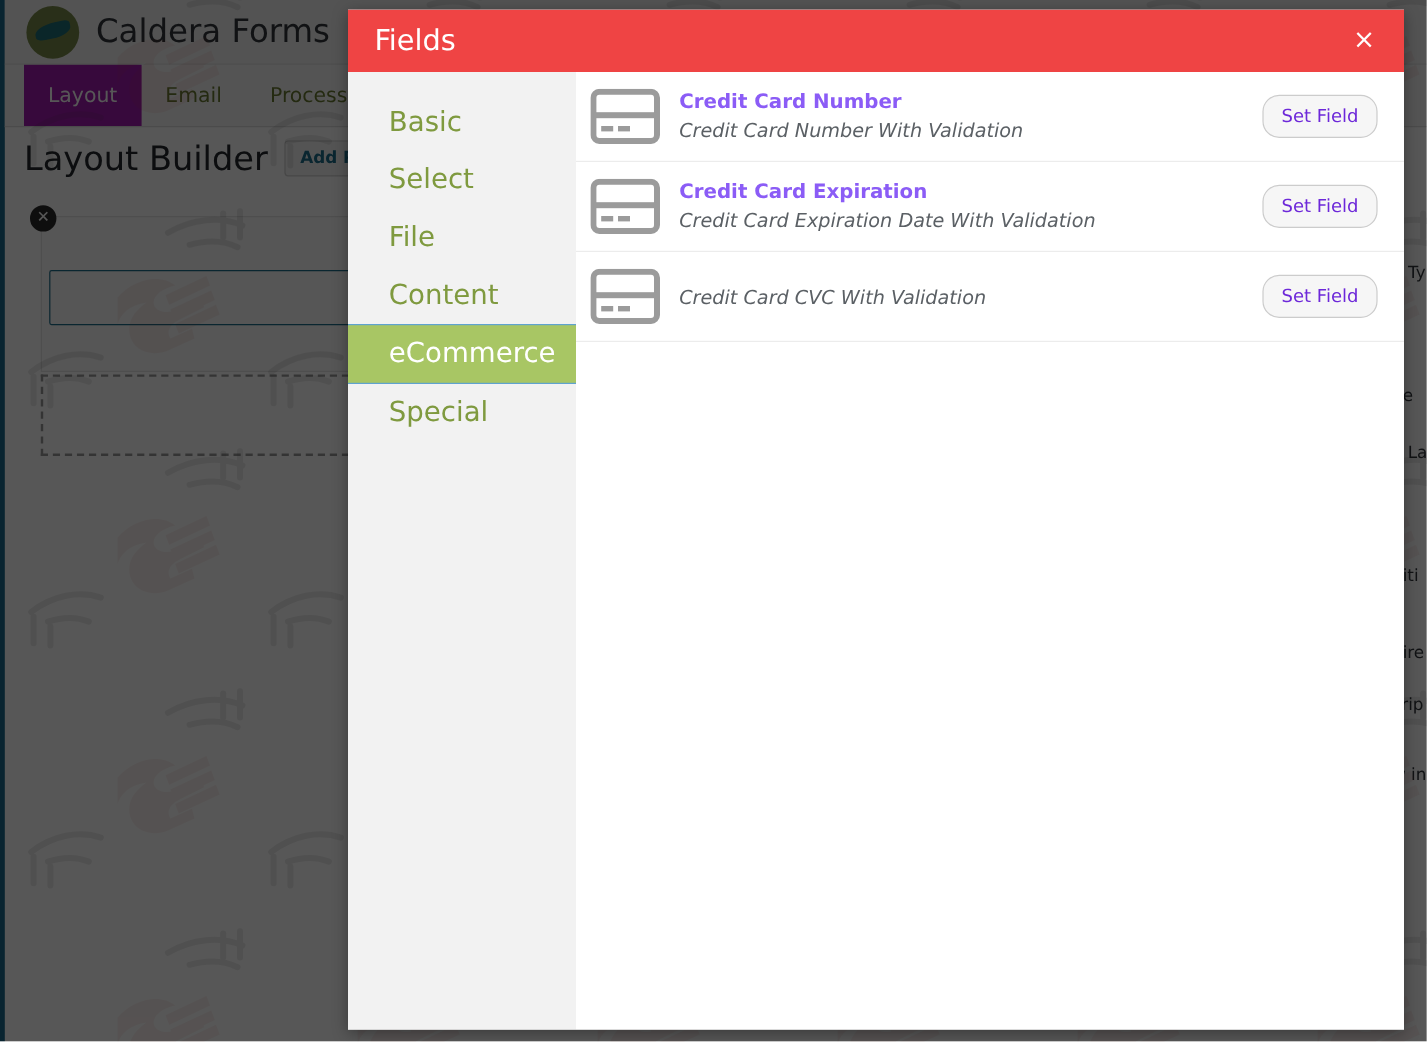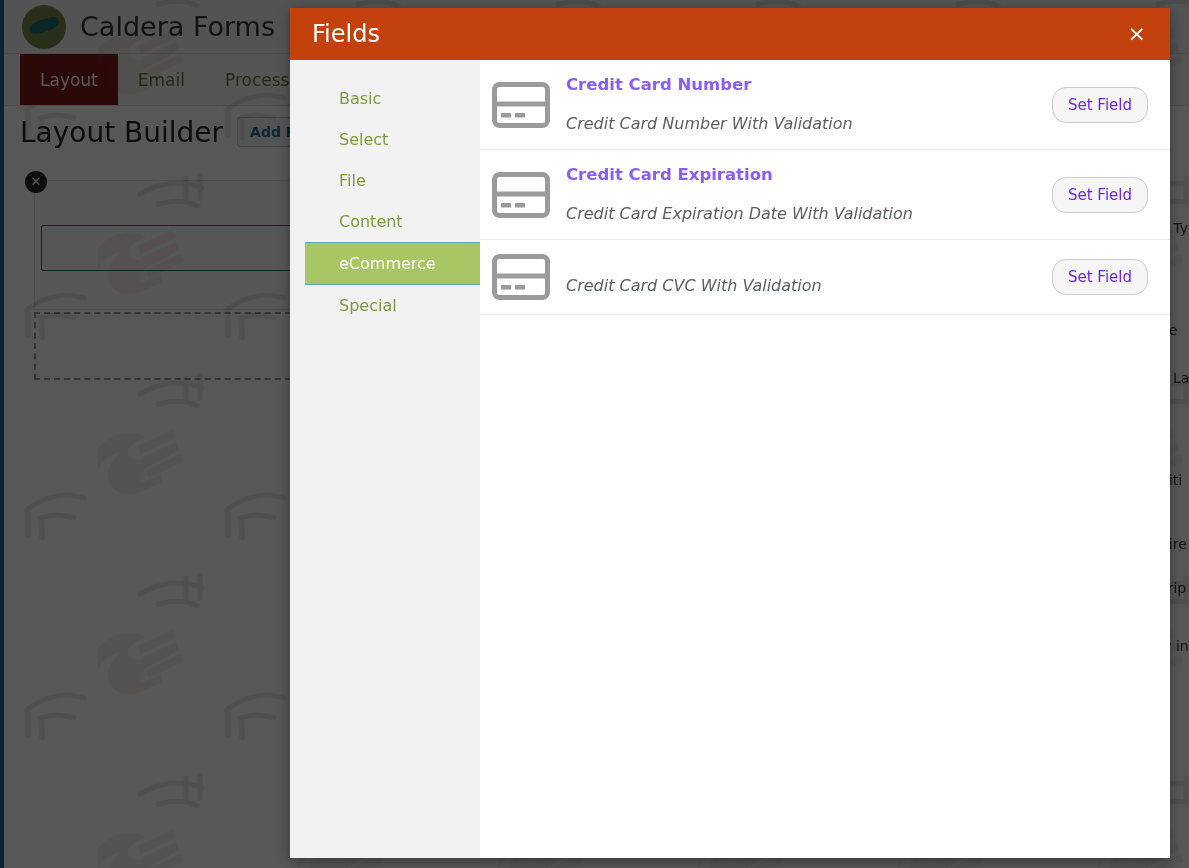--- a/index.html
+++ b/index.html
@@ -97,21 +97,21 @@
   }
   .tab {
     display: flex;
     align-items: center;
     padding: 0 20px;
     font-size: 17px;
     color: #6b7b33;
     white-space: nowrap;
   }
   .tab.active {
-    background: #7f1d1d;
+    background: #a21caf;
     color: #ffffff;
   }
   .builder-bar {
     position: absolute;
     left: 20px; top: 108px;
     width: 1169px; height: 48px;
     display: flex;
     align-items: center;
     gap: 14px;
   }
@@ -216,21 +216,21 @@
     background: #ffffff;
     z-index: 20;
     box-shadow: 0 3px 12px rgba(0,0,0,0.35);
     display: flex;
     flex-direction: column;
     overflow: hidden;
   }
   .modal-header {
     height: 52px;
     flex: none;
-    background: #c2410c;
+    background: #ef4444;
     display: flex;
     align-items: center;
     justify-content: space-between;
     padding: 0 22px 0 22px;
     box-sizing: border-box;
     position: relative;
   }
   .modal-title {
     font-size: 24px;
     color: #ffffff;
@@ -255,25 +255,24 @@
   }
   .modal-sidebar {
     width: 190px;
     flex: none;
     background: #f2f2f2;
     padding-top: 18px;
     box-sizing: border-box;
   }
   .side-item {
     padding: 11px 0 11px 34px;
-    font-size: 16px;
+    font-size: 23px;
     color: #7f9a3f;
     cursor: pointer;
     box-sizing: border-box;
-    margin-left: 15px;
   }
   .side-item.active {
     background: #a8c664;
     color: #ffffff;
     border-top: 1px solid #5fa3cf;
     border-bottom: 1px solid #5fa3cf;
   }
   .modal-main {
     flex: 1 1 auto;
     min-width: 0;
@@ -304,21 +303,21 @@
     font-size: 16.5px;
     font-weight: bold;
     color: #8b5cf6;
     line-height: 1.3;
   }
   .field-desc {
     font-size: 16px;
     font-style: italic;
     color: #5b6065;
     line-height: 1.35;
-    margin-top: 18px;
+    margin-top: 2px;
   }
   .set-field-btn {
     flex: none;
     border: 1px solid #cccccc;
     background: #f6f6f6;
     border-radius: 14px;
     padding: 8px 15px;
     font-size: 15px;
     color: #6d28d9;
     cursor: pointer;

